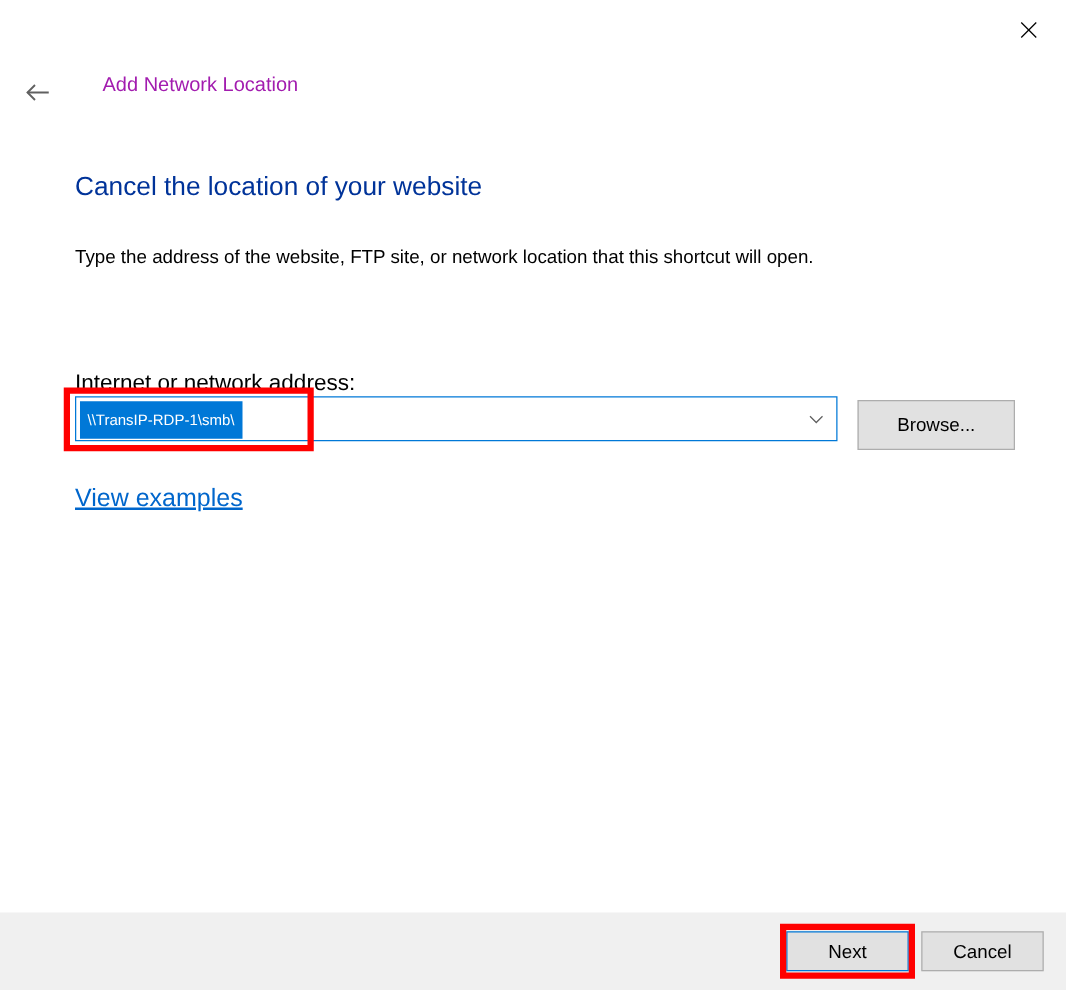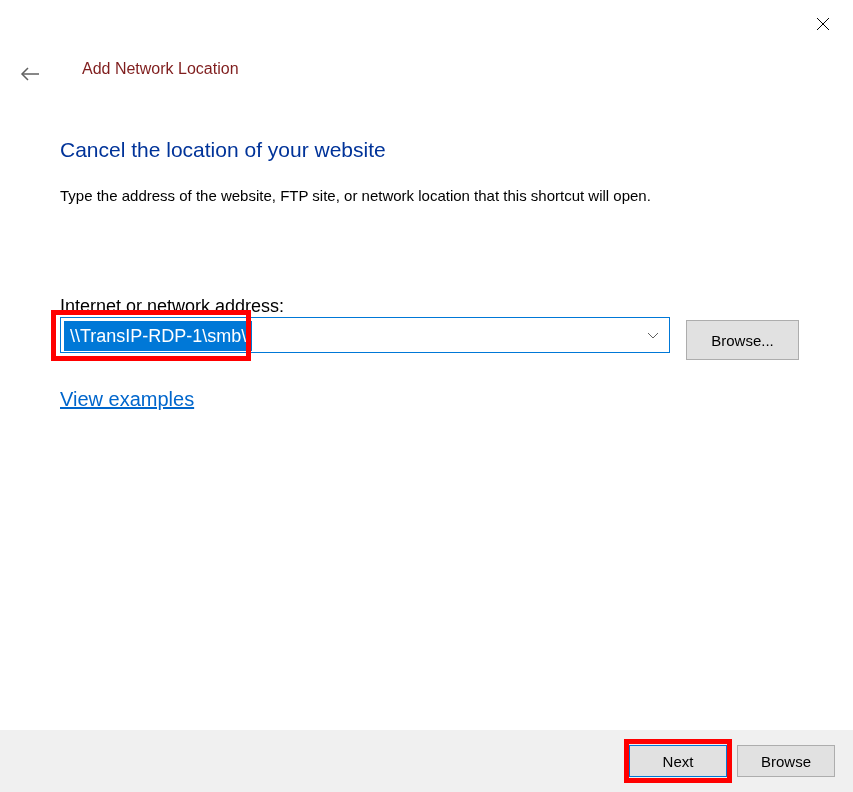--- a/index.html
+++ b/index.html
@@ -39,34 +39,34 @@
       align-items: center;
       justify-content: center;
       cursor: pointer;
       color: #606060;
     }
     .wizard-title {
       position: absolute;
       top: 60px;
       left: 82px;
       font-size: 16px;
-      color: #7f1d1d;
+      color: #a21caf;
       font-weight: 400;
     }
     .heading {
       position: absolute;
       top: 138px;
       left: 60px;
       font-size: 21px;
       color: #003399;
       font-weight: 400;
     }
     .description {
       position: absolute;
-      top: 187px;
+      top: 197px;
       left: 60px;
       font-size: 15px;
       color: #000;
     }
     .input-label {
       position: absolute;
       top: 296px;
       left: 60px;
       font-size: 18px;
       color: #000;
@@ -90,21 +90,21 @@
       align-items: center;
     }
     .combo-text {
       position: absolute;
       top: 3px;
       left: 3px;
       height: 30px;
       padding: 4px 6px;
       background: #0078d7;
       color: #fff;
-      font-size: 18px;
+      font-size: 12px;
       display: flex;
       align-items: center;
       white-space: nowrap;
     }
     .combo-chevron {
       position: absolute;
       right: 10px;
       top: 50%;
       transform: translateY(-50%);
       color: #555;
@@ -116,21 +116,21 @@
       left: 51px;
       width: 200px;
       height: 51px;
       border: 5px solid #ff0000;
       pointer-events: none;
     }
     .browse-btn {
       position: absolute;
       top: 320px;
       left: 686px;
-      width: 113px;
+      width: 126px;
       height: 40px;
       background: #e1e1e1;
       border: 1px solid #adadad;
       font-size: 15px;
       color: #000;
       cursor: pointer;
     }
     .examples-link {
       position: absolute;
       top: 388px;
@@ -212,16 +212,16 @@
 </div>
 
 <div class="red-highlight-input"></div>
 
 <button class="browse-btn">Browse...</button>
 
 <a class="examples-link">View examples</a>
 
 <div class="footer">
   <button class="footer-btn next-btn">Next</button>
-  <button class="footer-btn">Browse</button>
+  <button class="footer-btn">Cancel</button>
 </div>
 
 <div class="red-highlight-next"></div>
 
 </body></html>

